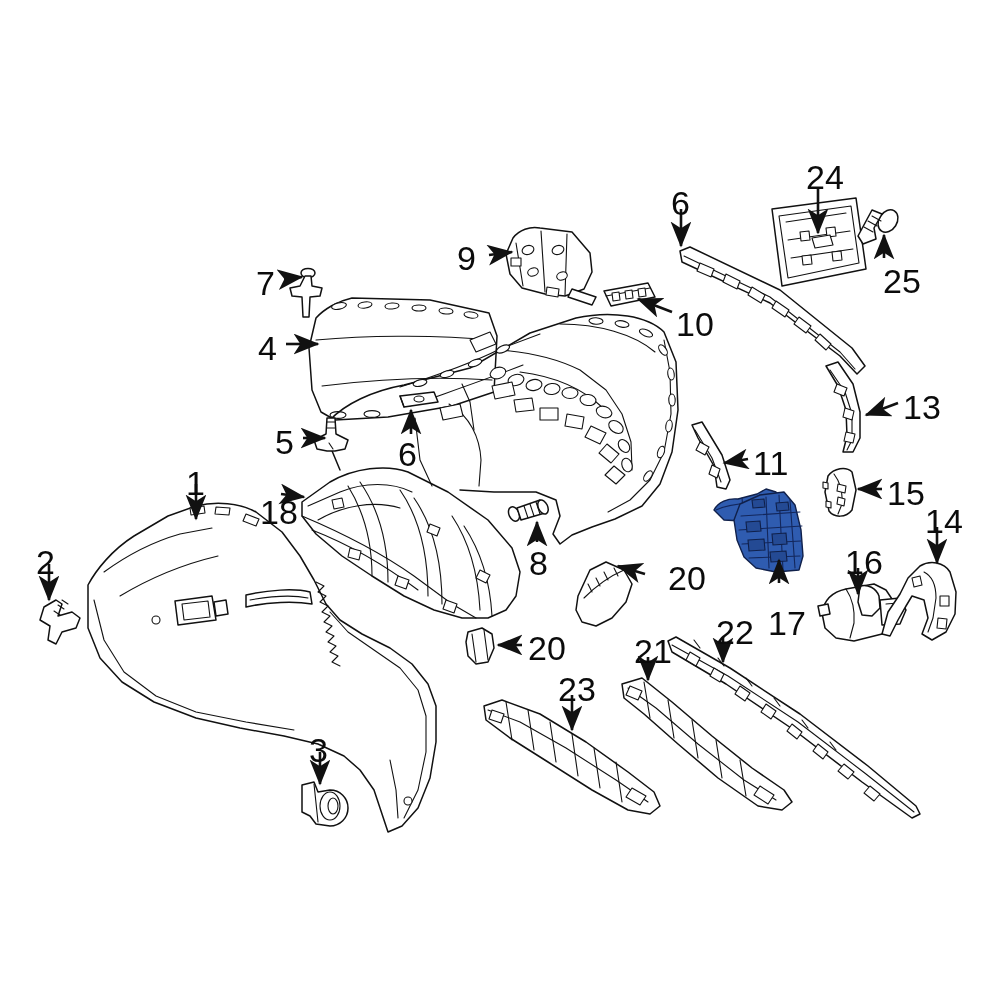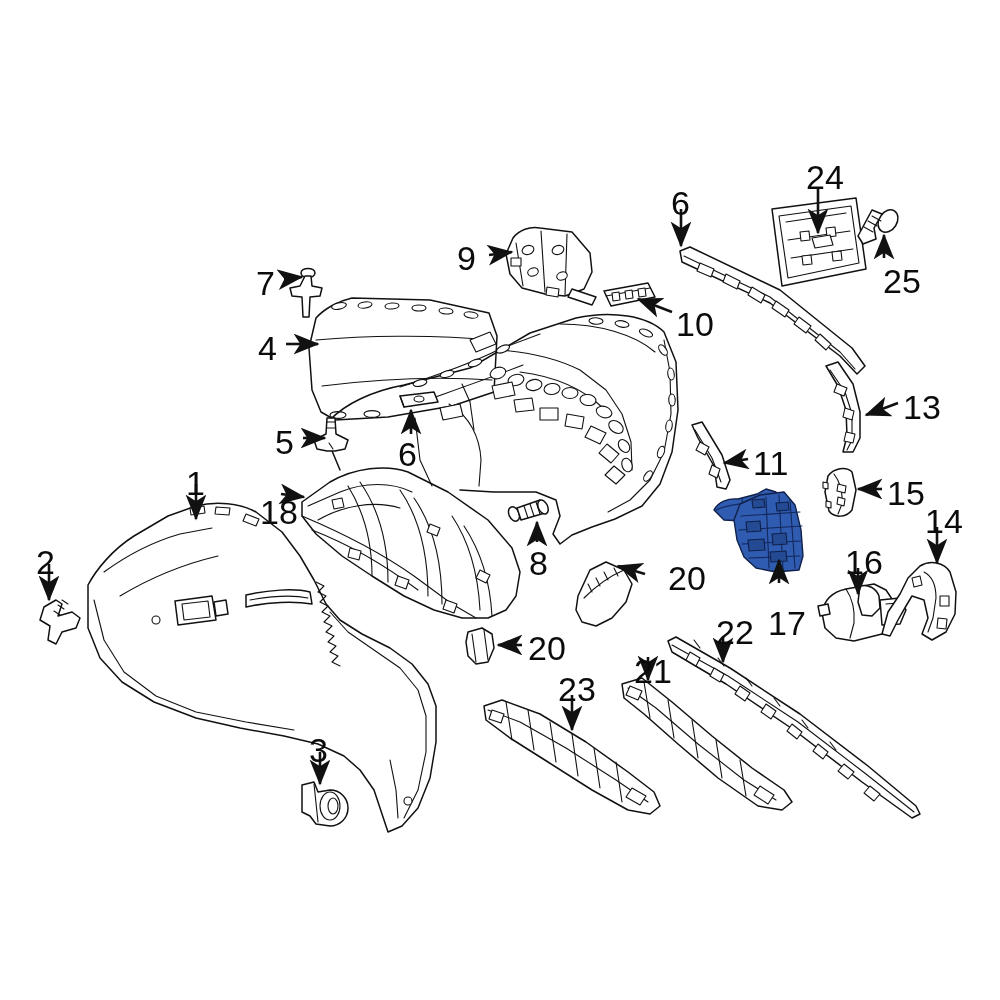--- a/index.html
+++ b/index.html
@@ -476,20 +476,20 @@
   <div class="lbl" style="left:753px;top:446px;">11</div>
   <div class="lbl" style="left:671px;top:186px;">6</div>
   <div class="lbl" style="left:903px;top:390px;text-align:center;">13</div>
   <div class="lbl" style="left:925px;top:504px;">14</div>
   <div class="lbl" style="left:887px;top:476px;text-align:right;">15</div>
   <div class="lbl" style="left:845px;top:545px;">16</div>
   <div class="lbl" style="left:768px;top:606px;">17</div>
   <div class="lbl" style="left:260px;top:481px;margin-top:14px;">18</div>
   <div class="lbl" style="left:528px;top:631px;">20</div>
   <div class="lbl" style="left:668px;top:561px;">20</div>
-  <div class="lbl" style="left:634px;top:634px;margin-top:20px;">21</div>
+  <div class="lbl" style="left:634px;top:634px;">21</div>
   <div class="lbl" style="left:716px;top:615px;">22</div>
   <div class="lbl" style="left:558px;top:672px;">23</div>
   <div class="lbl" style="left:806px;top:160px;">24</div>
   <div class="lbl" style="left:883px;top:264px;">25</div>
 </div>
 
 </div>
 
 </body></html>

